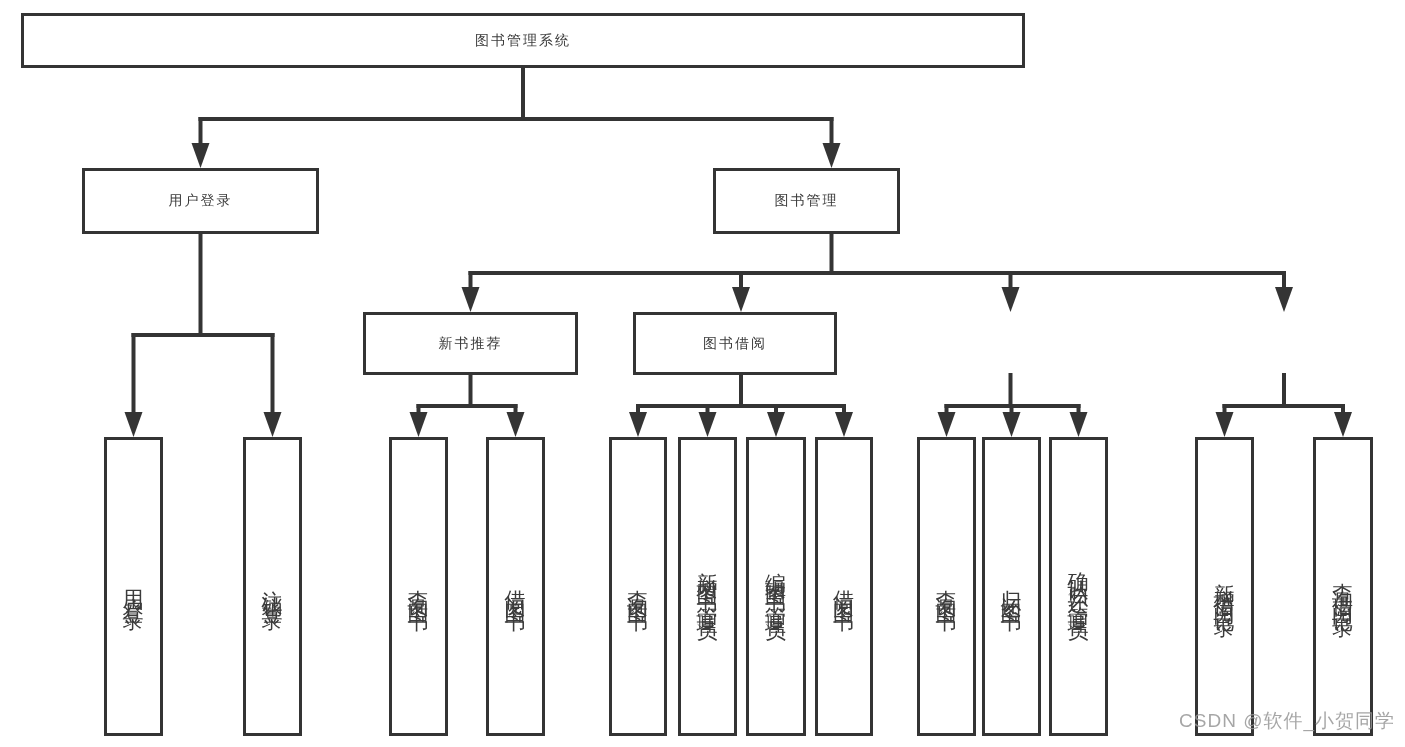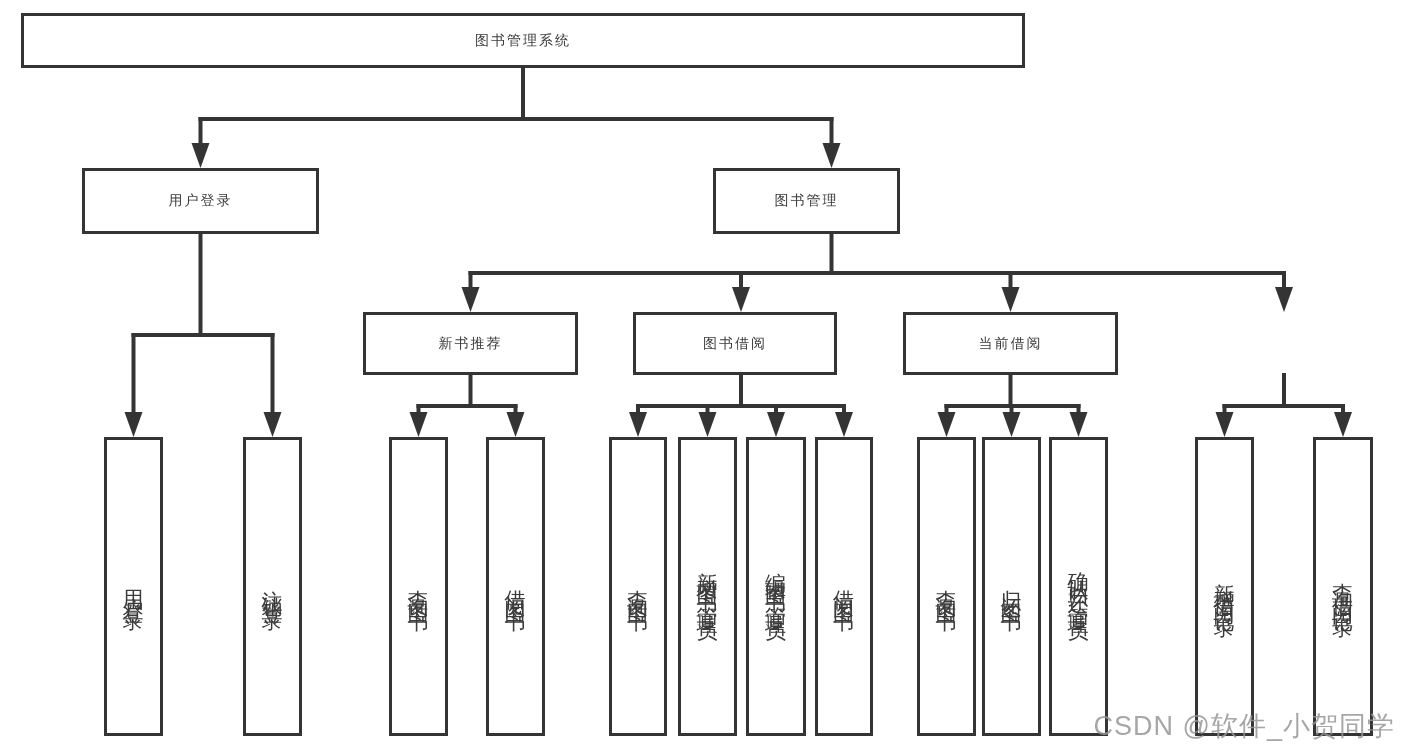--- a/index.html
+++ b/index.html
@@ -31,21 +31,21 @@
     writing-mode:vertical-rl;
     text-orientation:mixed;
     font-size:21px;
     letter-spacing:7px;
     line-height:1;
   }
   .watermark{
     position:absolute;
     right:10px;
     top:708px;
-    font-size:27px;
+    font-size:19px;
     letter-spacing:1px;
     color:rgba(150,150,150,0.85);
     z-index:3;
     white-space:nowrap;
   }
 </style>
 </head>
 <body>
 
 <div class="stage">
@@ -116,21 +116,20 @@
     </g>
   </svg>
 
   <div class="node hbox" style="left:21px;top:13px;width:1004px;height:55px">图书管理系统</div>
 
   <div class="node hbox" style="left:82px;top:168px;width:237px;height:66px">用户登录</div>
   <div class="node hbox" style="left:713px;top:168px;width:187px;height:66px">图书管理</div>
 
   <div class="node hbox" style="left:363px;top:312px;width:215px;height:63px">新书推荐</div>
   <div class="node hbox" style="left:633px;top:312px;width:204px;height:63px">图书借阅</div>
-  <div class="node hbox" style="left:903px;top:312px;width:215px;height:63px">当前借阅</div>
 
   <div class="node vbox" style="left:104px;top:437px;width:59px;height:299px">用户登录</div>
   <div class="node vbox" style="left:243px;top:437px;width:59px;height:299px">注销登录</div>
 
   <div class="node vbox" style="left:389px;top:437px;width:59px;height:299px">查询图书</div>
   <div class="node vbox" style="left:486px;top:437px;width:59px;height:299px">借阅图书</div>
 
   <div class="node vbox" style="left:609px;top:437px;width:58px;height:299px">查询图书</div>
   <div class="node vbox" style="left:678px;top:437px;width:59px;height:299px">新增图书（管理员）</div>
   <div class="node vbox" style="left:746px;top:437px;width:60px;height:299px">编辑图书（管理员）</div>

